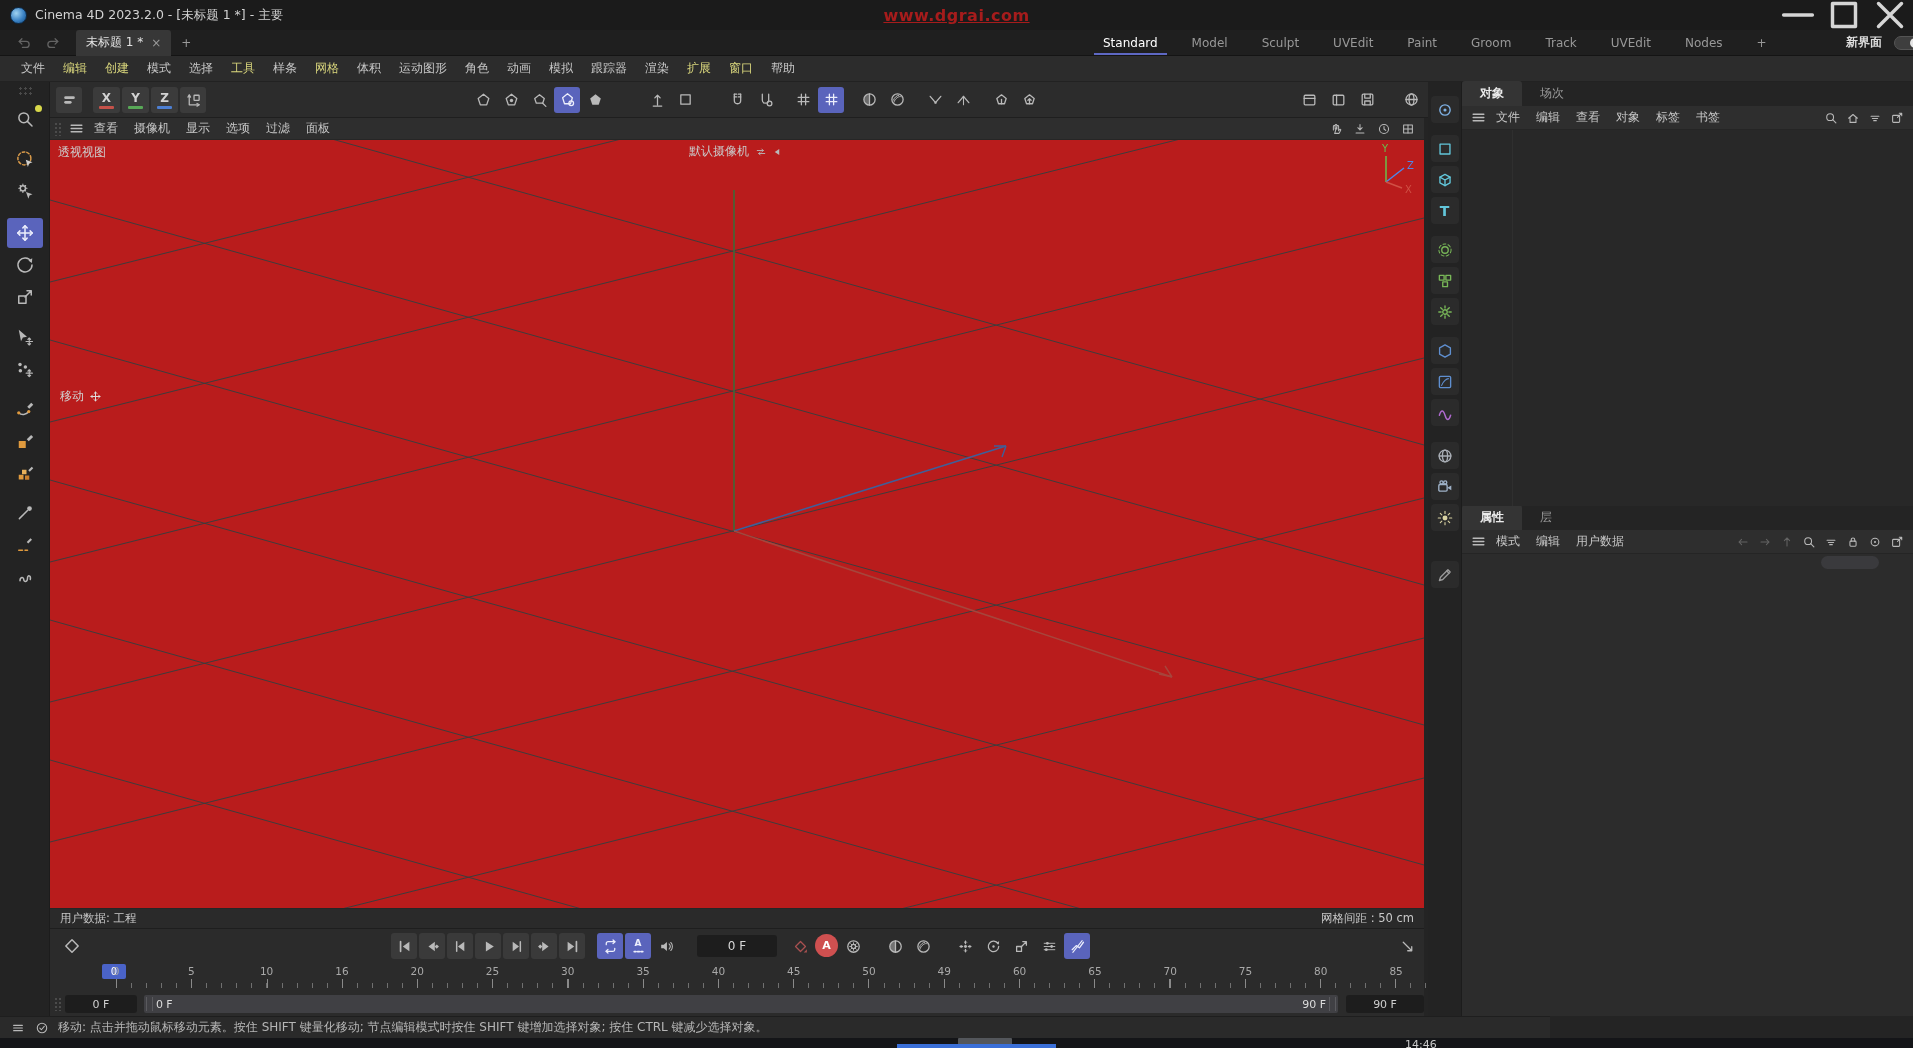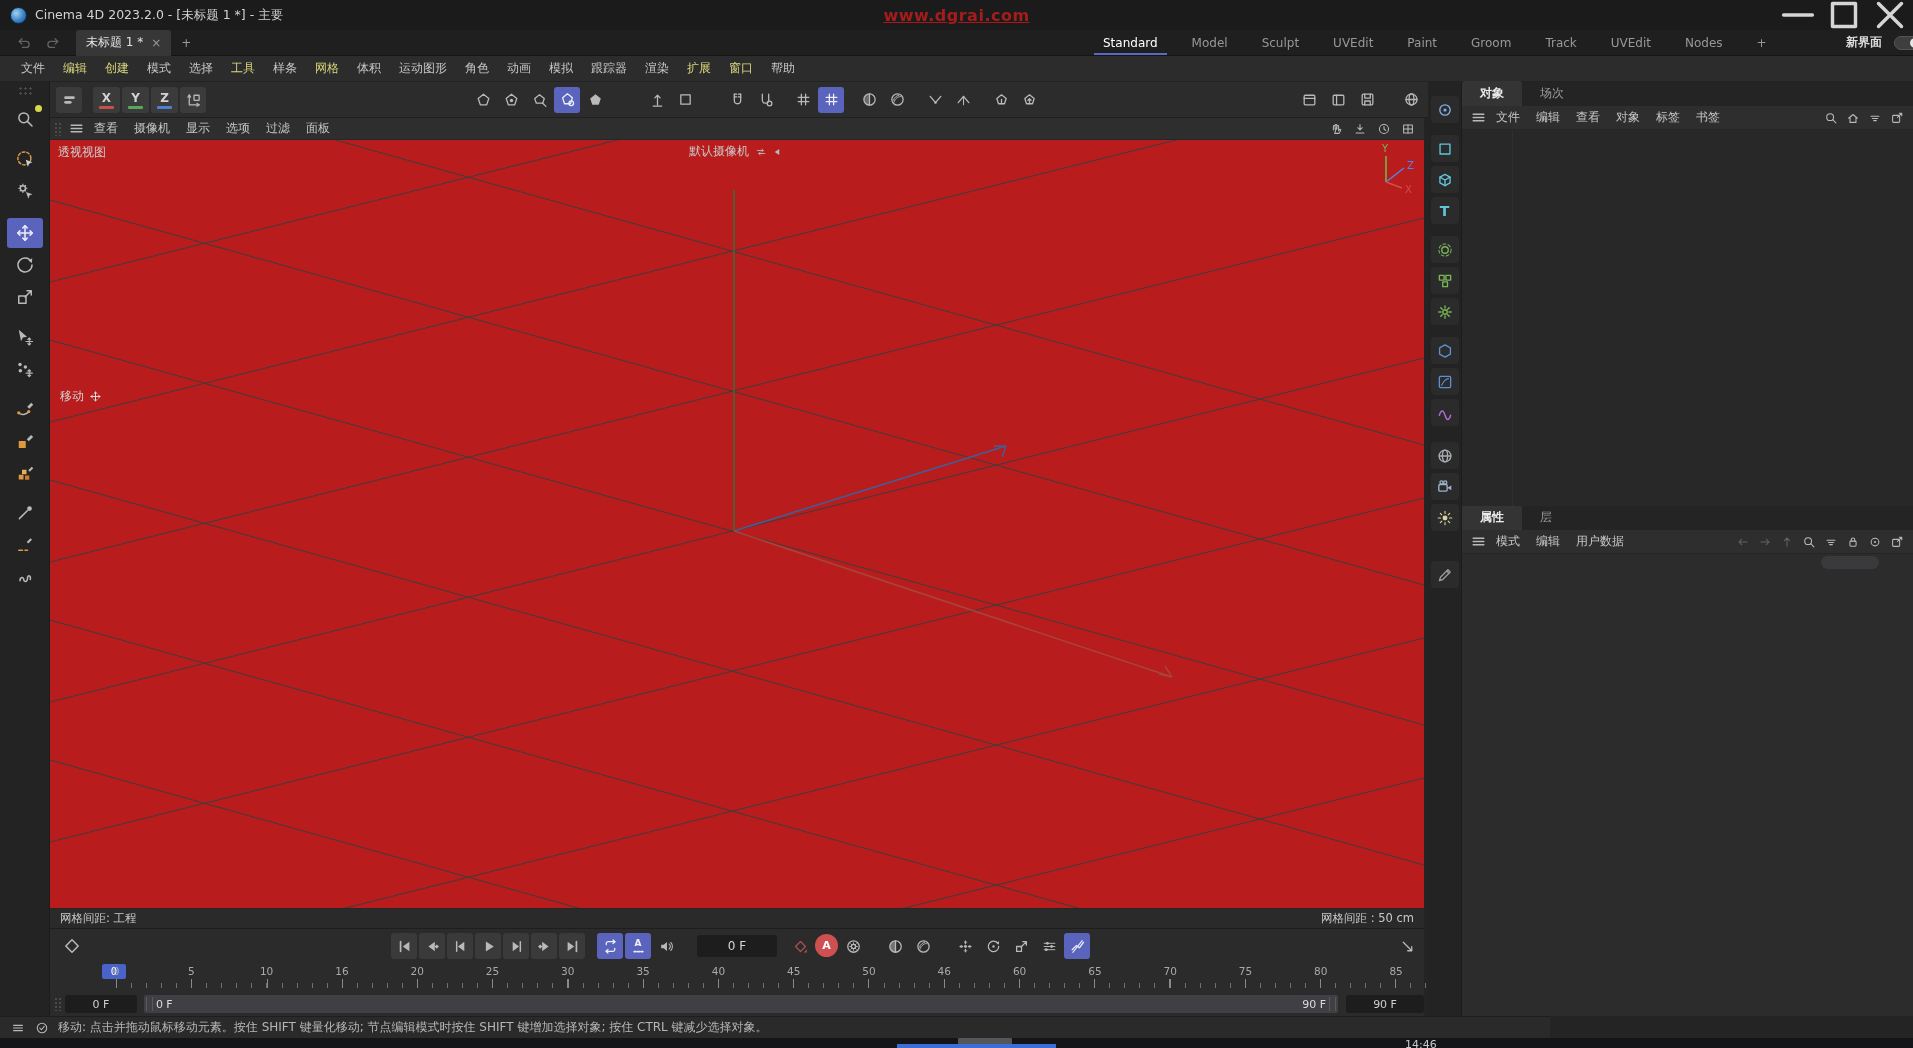--- a/index.html
+++ b/index.html
@@ -586,21 +586,21 @@
       <svg class="gizmo" width="48" height="56">
         <line x1="16" y1="40" x2="16" y2="14" stroke="#6abf4b" stroke-width="1.5"></line>
         <line x1="16" y1="40" x2="34" y2="26" stroke="#4f86e8" stroke-width="1.5"></line>
         <line x1="16" y1="40" x2="32" y2="46" stroke="#d05045" stroke-width="1.5"></line>
         <text x="12" y="10" fill="#6abf4b" font-size="10">Y</text>
         <text x="37" y="27" fill="#4f86e8" font-size="10">Z</text>
         <text x="35" y="51" fill="#d05045" font-size="10">X</text>
       </svg>
     </div>
     <div class="vp-footer">
-      <span>网格间距: 工程</span>
+      <span>用户数据: 工程</span>
       <span class="fr">网格间距 : 50 cm</span>
     </div>
   </div>
 
   <div class="tl">
     <div class="tl-row1">
       <div class="tl-marker">
           <div class="icon-btn plain">
             <svg viewBox="0 0 16 16" fill="none" stroke="currentColor" stroke-width="1.2" stroke-linecap="round" stroke-linejoin="round">
               <rect x="4.5" y="4.5" width="7" height="7" transform="rotate(45 8 8)"></rect>
@@ -756,21 +756,21 @@
         <span class="rlabel" style="left: 141.3px;">5</span>
         <span class="rlabel" style="left: 216.6px;">10</span>
         <span class="rlabel" style="left: 291.9px;">16</span>
         <span class="rlabel" style="left: 367.2px;">20</span>
         <span class="rlabel" style="left: 442.5px;">25</span>
         <span class="rlabel" style="left: 517.8px;">30</span>
         <span class="rlabel" style="left: 593.1px;">35</span>
         <span class="rlabel" style="left: 668.4px;">40</span>
         <span class="rlabel" style="left: 743.7px;">45</span>
         <span class="rlabel" style="left: 819px;">50</span>
-        <span class="rlabel" style="left: 894.3px;">46</span>
+        <span class="rlabel" style="left: 894.3px;">49</span>
         <span class="rlabel" style="left: 969.6px;">60</span>
         <span class="rlabel" style="left: 1044.9px;">65</span>
         <span class="rlabel" style="left: 1120.2px;">70</span>
         <span class="rlabel" style="left: 1195.5px;">75</span>
         <span class="rlabel" style="left: 1270.8px;">80</span>
         <span class="rlabel" style="left: 1346.1px;">85</span>
         <span class="rlabel" style="left: 1421.4px;">90</span>
       </div>
     <div class="range-row">
       <div class="range-grip"></div>

